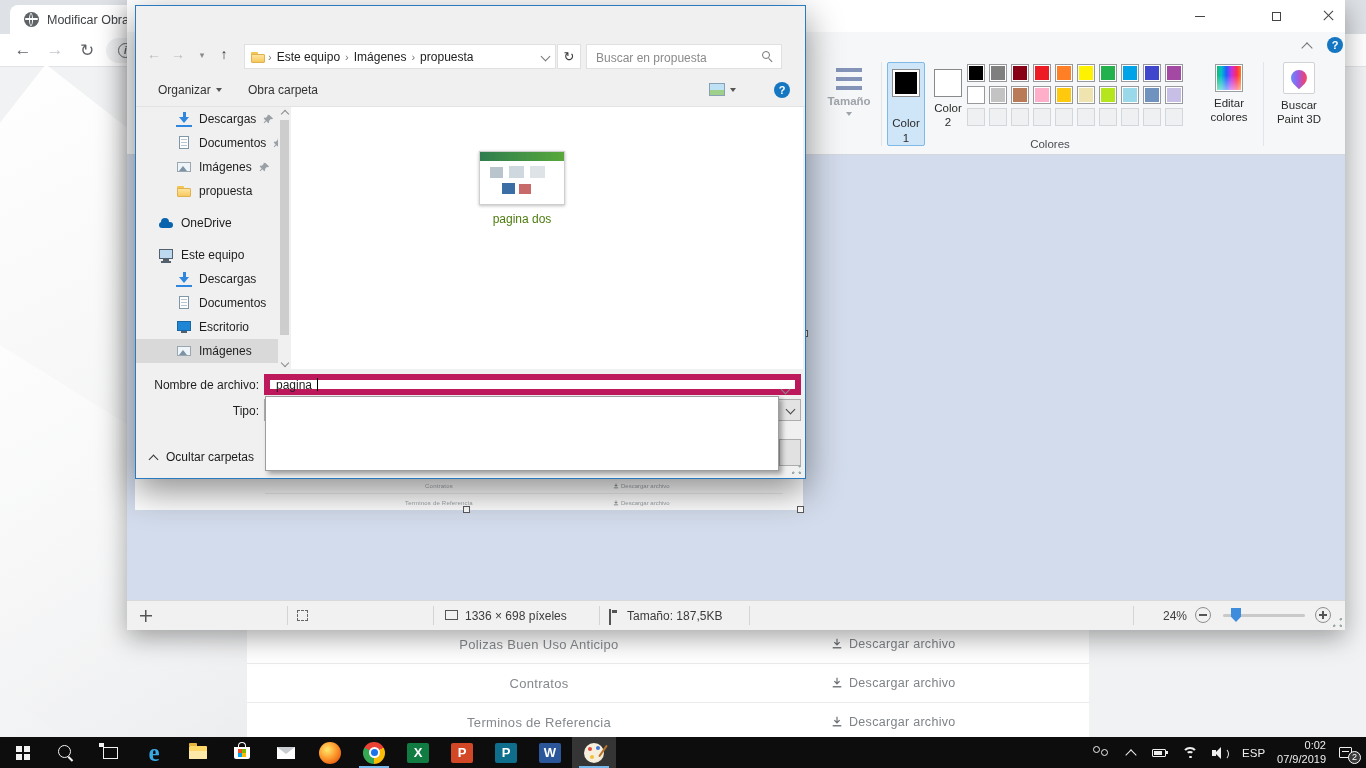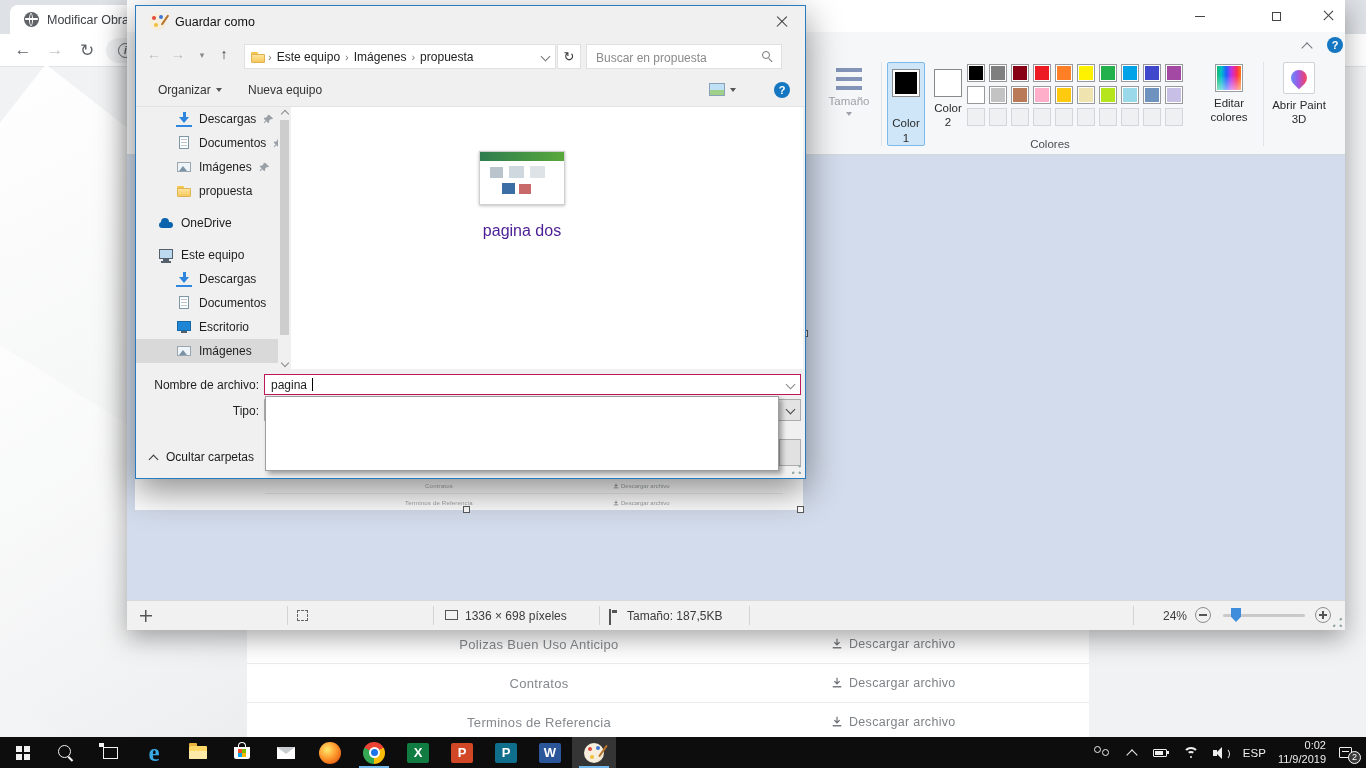--- a/index.html
+++ b/index.html
@@ -149,21 +149,21 @@
   .ni-desktop::after{content:"";position:absolute;left:5px;top:12px;width:6px;height:2px;background:#54606b;}
   .navscroll{position:absolute;left:142px;top:0;width:13px;height:262px;background:#f0f0f0;}
   .ns-thumb{position:absolute;left:2px;top:13px;width:9px;height:215px;background:#cdcdcd;}
   .ns-arrow{position:absolute;left:3px;width:7px;height:7px;}
   .ns-arrow::before{content:"";position:absolute;left:1px;width:5px;height:5px;border-right:1.4px solid #8a8a8a;border-bottom:1.4px solid #8a8a8a;}
   .ns-up::before{top:3px;transform:rotate(-135deg);}
   .ns-down::before{top:0;transform:rotate(45deg);}
   .contentpane{position:absolute;left:155px;top:0;right:2px;height:262px;background:#fff;}
   .file-item{position:absolute;top:44px;width:96px;text-align:center;}
   .thumb{width:84px;height:52px;margin:0 auto;background-color:#fff;border:1px solid #cfcfcf;box-shadow:0 1px 3px rgba(0,0,0,.25);background-repeat:no-repeat;}
-  .fname{margin-top:17px;font-size:16px;color:#4c1d95;}
+  .fname{margin-top:7px;font-size:12px;color:#4d7c0f;}
   .ta-dos{background-image:
     linear-gradient(90deg,#2f7d4f,#58a83c),
     linear-gradient(#b9c4cc,#b9c4cc),linear-gradient(#cfd8de,#cfd8de),linear-gradient(#dde3e7,#dde3e7),
     linear-gradient(#3b6ea5,#3b6ea5),linear-gradient(#c96a6a,#c96a6a);
     background-size:84px 9px,13px 11px,15px 12px,15px 12px,13px 11px,12px 10px;
     background-position:0 0,10px 15px,29px 14px,50px 14px,22px 31px,39px 32px;}
   .ta-tres{background-image:
     linear-gradient(90deg,#3e8e41,#8bc34a),
     repeating-linear-gradient(#cfd4d8 0 1px,transparent 1px 3px),
     linear-gradient(135deg,#6aab3e,#3e7d2f),
@@ -172,21 +172,21 @@
     background-position:0 0,8px 16px,52px 15px,8px 41px;}
   .ta-uno{background-image:
     linear-gradient(90deg,#4a2f6f,#2b2440 60%,#6b3fa0),
     linear-gradient(135deg,#8a4a2a,#b5651d 60%,#7d3b1e),
     linear-gradient(#3f7d44,#3f7d44),
     repeating-linear-gradient(#e4e8ec 0 3px,transparent 3px 6px);
     background-size:84px 10px,50px 26px,50px 5px,20px 26px;
     background-position:0 0,4px 13px,4px 39px,59px 13px;}
   .fn-row{position:absolute;left:0;right:0;height:22px;display:flex;align-items:center;}
   .fn-label{width:123px;text-align:right;font-size:12px;color:#1e1e1e;flex:0 0 auto;}
-  .fn-input{position:absolute;left:128px;top:0;width:537px;height:21px;background:#fff;border:1px solid #be185d;box-sizing:border-box;display:flex;align-items:center;padding-left:6px;}
+  .fn-input{position:absolute;left:128px;top:0;width:537px;height:21px;background:#fff;border:6px solid #be185d;box-sizing:border-box;display:flex;align-items:center;padding-left:6px;}
   .caret{width:1px;height:13px;background:#000;margin-left:5px;}
   .combo-chev{position:absolute;right:5px;top:6px;width:9px;height:9px;}
   .combo-chev::before{content:"";position:absolute;left:1px;top:0;width:6px;height:6px;border-right:1.4px solid #8a8a8a;border-bottom:1.4px solid #8a8a8a;transform:rotate(45deg);}
   .tipo-combo{position:absolute;left:128px;top:393px;width:537px;height:22px;background:#e3e3e3;border:1px solid #acacac;box-sizing:border-box;}
   .tipo-combo .combo-chev::before{border-color:#444;}
   .dd-overlay{position:absolute;left:129px;top:390px;width:514px;height:75px;background:#fff;border:1px solid #9d9d9d;box-sizing:border-box;box-shadow:3px 3px 5px rgba(0,0,0,.35);}
   .btn-frag{position:absolute;left:643px;top:433px;width:22px;height:27px;background:#e1e1e1;border:1px solid #acacac;box-sizing:border-box;}
   .hide-folders{position:absolute;left:13px;top:444px;display:flex;align-items:center;gap:8px;font-size:12px;color:#1b1b1b;}
   .chev-up{width:9px;height:9px;position:relative;}
   .chev-up::before{content:"";position:absolute;left:1px;top:3px;width:6px;height:6px;border-left:1.5px solid #333;border-top:1.5px solid #333;transform:rotate(45deg);}
@@ -311,21 +311,21 @@
   <div class="pw-title">
     <span class="cap cap-min" style="left:1056px;"></span>
     <span class="cap cap-max" style="left:1132px;"></span>
     <span class="cap cap-close" style="left:1184px;"></span>
   </div>
   <div class="pw-strip">
     <span class="rib-chev"></span>
     <span class="help-circle" style="position:absolute;left:1200px;top:5px;"></span>
   </div>
   <div class="pw-ribbon">
-    <div class="rbtn" style="left:694px;width:56px;">
+    <div class="rbtn" style="left:694px;width:56px;font-weight:bold;">
       <span class="size-icon">
           <i></i>
           <i></i>
           <i></i>
         </span>
       <span class="rlabel gray">Tamaño</span>
       <span class="tri-down"></span>
     </div>
     <span class="vsep" style="left:754px;"></span>
     <div class="rbtn colorbtn sel" style="left:760px;">
@@ -376,21 +376,21 @@
       </div>
     <div class="rbtn" style="left:1073px;width:58px;">
       <span class="grad-icon"></span>
       <span class="rlabel" style="width:50px;">Editar colores</span>
     </div>
     <span class="vsep" style="left:1136px;"></span>
     <div class="rbtn" style="left:1142px;width:60px;">
       <span class="p3d-box">
           <span class="p3d-drop"></span>
         </span>
-      <span class="rlabel" style="width:56px;">Abrir Paint 3D</span>
+      <span class="rlabel" style="width:56px;">Buscar Paint 3D</span>
     </div>
     <div class="group-label" style="left:756px;width:334px;">Colores</div>
   </div>
   <div class="pw-work">
     <div id="canvas">
         <div class="mrow" style="top: 321px;">
           <span class="mlabel">Contratos</span>
           <span class="mlink">
             <span class="dlicon">
               <svg viewBox="0 0 14 14" width="6" height="6" fill="currentColor">
@@ -434,25 +434,20 @@
     <span class="zoom-circle" style="left:1068px;"></span>
     <span class="sl-track" style="left:1096px;">
         <span class="sl-handle"></span>
       </span>
     <span class="zoom-circle zoom-plus" style="left:1188px;"></span>
     <span class="grip" style="right:2px;bottom:2px;"></span>
   </div>
 </div>
 
 <div id="dlg">
-  <div class="dlg-title">
-    <span class="paint-mini"></span>
-    <span class="dlg-title-text">Guardar como</span>
-    <span class="dlg-close"></span>
-  </div>
   <div class="addr-row">
     <span class="aglyph" style="left:8px;color:#b9b9b9;">←</span>
     <span class="aglyph" style="left:32px;color:#b9b9b9;">→</span>
     <span class="aglyph" style="left:56px;color:#8a8a8a;font-size:9px;top:7px;">▾</span>
     <span class="aglyph" style="left:78px;color:#3a3a3a;">↑</span>
     <div class="crumbbox">
       <span class="nico ni-folder" style="flex:0 0 auto;"></span>
       <span style="display:flex;align-items:center;">
           <span class="crumb-sep">›</span>
           <span class="crumb">Este equipo</span>
@@ -468,21 +463,21 @@
       <input placeholder="Buscar en propuesta" style="">
       <span class="mag"></span>
     </div>
   </div>
   <div class="dlg-toolbar">
     <span class="tb-item" style="left:22px;">
       <span>Organizar</span>
       <span class="tri-sm"></span>
     </span>
     <span class="tb-item" style="left:112px;">
-      <span>Nueva equipo</span>
+      <span>Obra carpeta</span>
     </span>
     <span class="tb-item" style="left:573px;">
       <span class="view-ic"></span>
       <span class="tri-sm"></span>
     </span>
     <span class="help-circle" style="position:absolute;left:638px;top:4px;"></span>
   </div>
   <div class="dlg-body">
     <div class="navpane">
         <div class="nav-item" style="padding-left: 40px;">
@@ -627,19 +622,19 @@
     <span class="tri tr-batt"></span>
     <span class="tri tr-wifi">
         <span class="wifi-dot"></span>
       </span>
     <span class="tri tr-vol">
         <span class="vol-arc"></span>
       </span>
     <span class="tr-lang">ESP</span>
     <span class="tr-clock">
       <div>0:02</div>
-      <div>11/9/2019</div>
+      <div>07/9/2019</div>
     </span>
     <span class="tri tr-action">
       <span class="badge">2</span>
     </span>
   </div>
 </div>
 
 </body></html>

